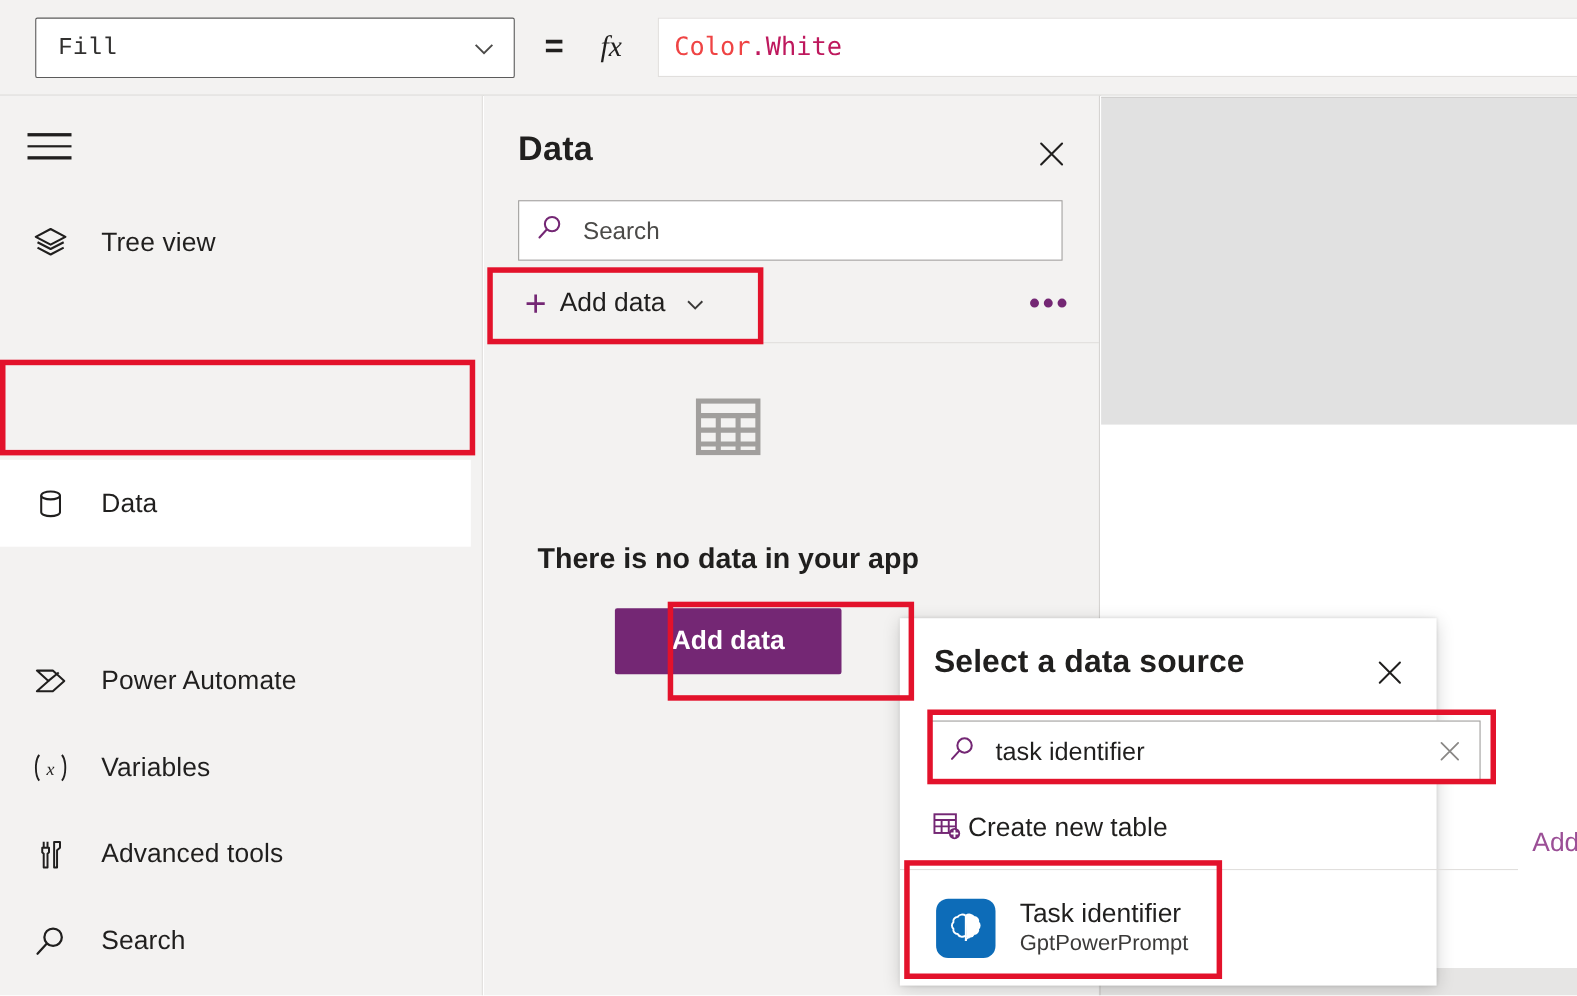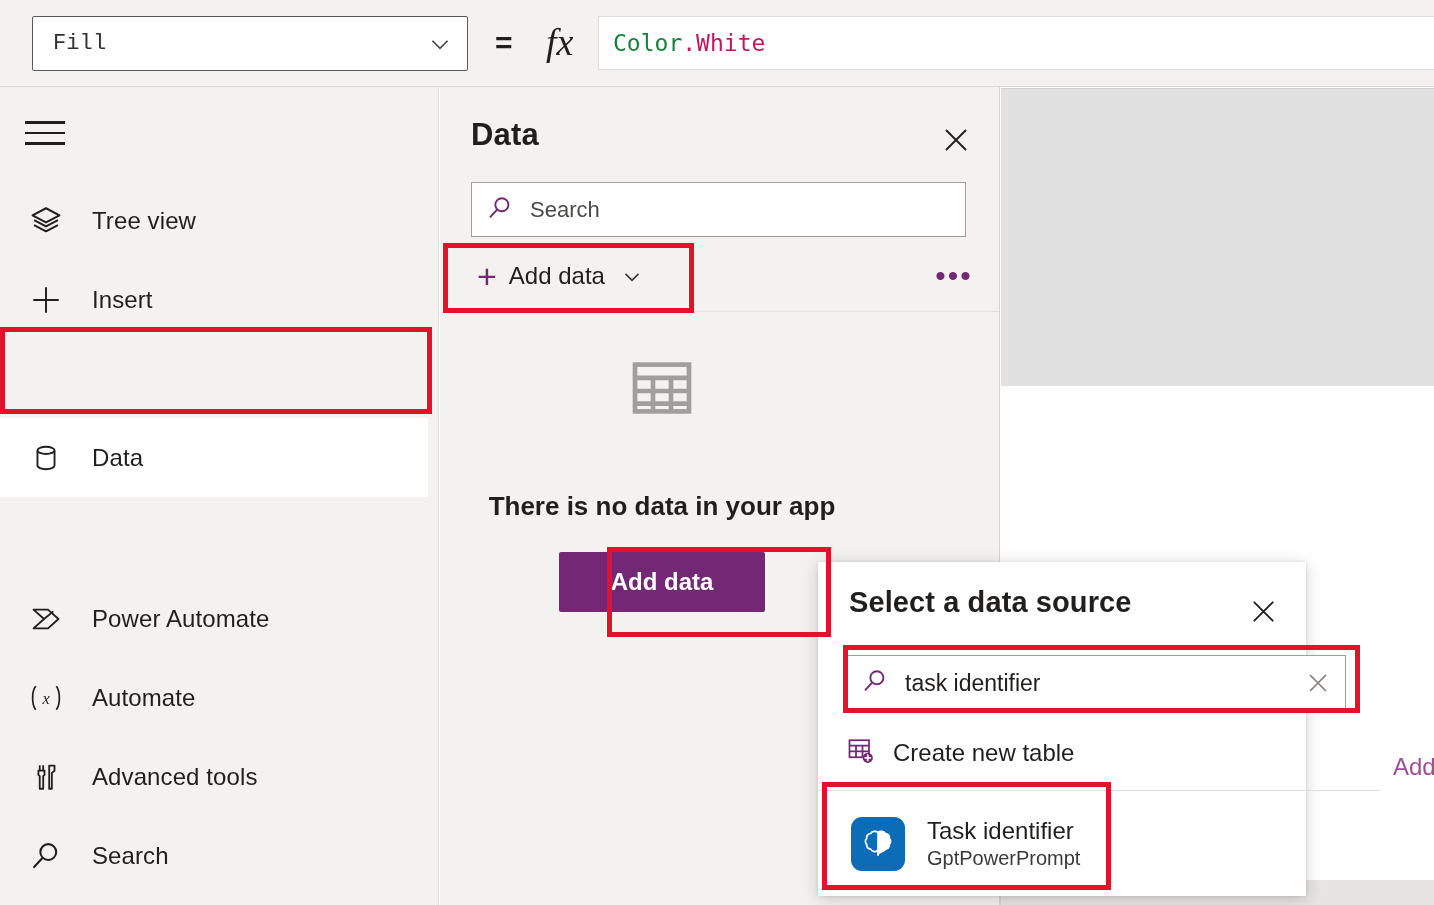--- a/index.html
+++ b/index.html
@@ -54,42 +54,42 @@
     position: absolute;
     left: 495px; top: 27px;
     font-size: 30px;
     font-weight: 600;
     color: #201f1e;
     line-height: 32px;
   }
   #fx-icon {
     position: absolute;
     left: 546px; top: 24px;
-    font-size: 38px;
+    font-size: 27px;
     font-style: italic;
     font-family: "Liberation Serif", serif;
     color: #201f1e;
     line-height: 36px;
   }
   #formula-input {
     position: absolute;
     left: 598px; top: 16px;
     width: 860px; height: 54px;
     background: #ffffff;
     border: 1px solid #e1dfdd;
     box-sizing: border-box;
     display: flex;
     align-items: center;
     padding-left: 14px;
     font-family: "DejaVu Sans Mono", "Liberation Mono", monospace;
     font-size: 23px;
     white-space: pre;
     cursor: text;
   }
-  .tok-fn { color: #15803d; }
+  .tok-fn { color: #ef4444; }
   .tok-plain { color: #be185d; }
 
   
   #left-rail {
     position: absolute;
     left: 0; top: 87px;
     width: 439px; height: 818px;
     background: #f3f2f1;
     border-right: 1px solid #e1dfdd;
     box-sizing: border-box;
@@ -334,21 +334,21 @@
   }
   #create-new-table-row {
     position: absolute;
     left: 28px; top: 164px;
     height: 54px;
     display: flex;
     align-items: center;
     cursor: pointer;
   }
   #create-new-table-row .cnt-label {
-    margin-left: 17px;
+    margin-left: 4px;
     font-size: 24px;
     color: #201f1e;
   }
   #dialog-list-divider {
     position: absolute;
     left: 0; top: 228px;
     width: 562px; height: 1px;
     background: #e1dfdd;
   }
   #data-source-item {
@@ -431,28 +431,20 @@
     <span class="rail-ico">
       <svg width="34" height="34" viewBox="0 0 24 24" fill="none" stroke="#201f1e" stroke-width="1.4" stroke-linejoin="round">
         <path d="M12 3 L21.5 8 L12 13 L2.5 8 Z"></path>
         <path d="M3.6 11.4 L12 15.8 L20.4 11.4"></path>
         <path d="M3.6 14.9 L12 19.3 L20.4 14.9"></path>
       </svg>
     </span>
     <span class="rail-label">Tree view</span>
   </div>
 
-  <div class="rail-item" style="top:173px">
-    <span class="rail-ico">
-      <svg width="36" height="36" viewBox="0 0 24 24" fill="none" stroke="#201f1e" stroke-width="1.3">
-        <path d="M12 3.5 V20.5 M3.5 12 H20.5"></path>
-      </svg>
-    </span>
-    <span class="rail-label">Insert</span>
-  </div>
 
   <div class="rail-item selected" style="top:331px">
     <span class="rail-ico">
       <svg width="32" height="32" viewBox="0 0 24 24" fill="none" stroke="#201f1e" stroke-width="1.4">
         <ellipse cx="12" cy="6.3" rx="6.4" ry="2.7"></ellipse>
         <path d="M5.6 6.3 V17.7 C5.6 19.2 8.5 20.4 12 20.4 C15.5 20.4 18.4 19.2 18.4 17.7 V6.3"></path>
       </svg>
     </span>
     <span class="rail-label">Data</span>
   </div>
@@ -469,21 +461,21 @@
   </div>
 
   <div class="rail-item" style="top:571px">
     <span class="rail-ico">
       <svg width="38" height="36" viewBox="0 0 28 24" fill="none" stroke="#201f1e" stroke-width="1.25">
         <path d="M6.4 3.4 C3.4 7 3.4 17 6.4 20.6"></path>
         <path d="M21.6 3.4 C24.6 7 24.6 17 21.6 20.6"></path>
         <text x="14" y="16.6" font-family="Liberation Serif, serif" font-style="italic" font-size="12" fill="#201f1e" stroke="none" text-anchor="middle">x</text>
       </svg>
     </span>
-    <span class="rail-label">Automate</span>
+    <span class="rail-label">Variables</span>
   </div>
 
   <div class="rail-item" style="top:650px">
     <span class="rail-ico">
       <svg width="32" height="34" viewBox="0 0 24 24" fill="none" stroke="#201f1e" stroke-width="1.35" stroke-linejoin="round">
         <path d="M7.3 3.2 V7.2 M9.9 3.2 V7.2"></path>
         <path d="M6.3 7.2 H10.9 V10.4 L9.9 11.4 V20.8 H7.3 V11.4 L6.3 10.4 Z"></path>
         <path d="M14.4 3.4 H18.4 V7.3 L16.4 8.9 V20.8 H14.4 V8.9 Z"></path>
       </svg>
     </span>

